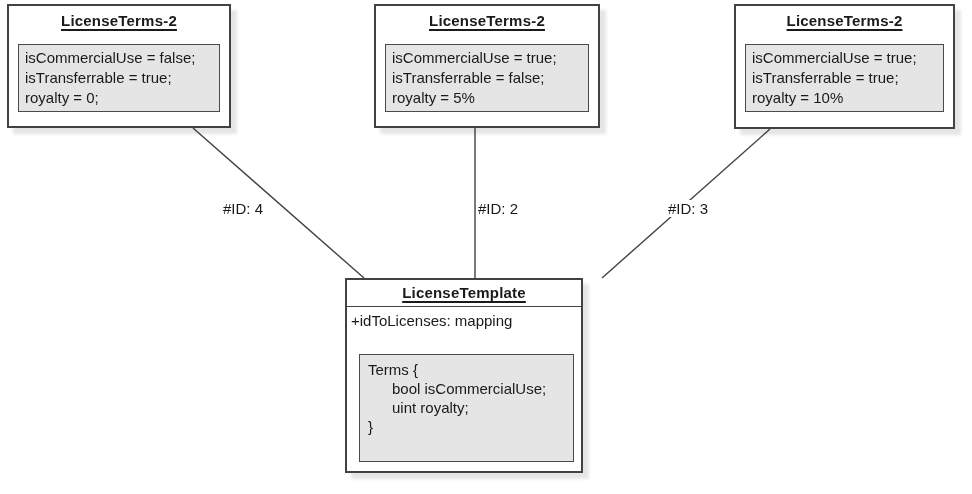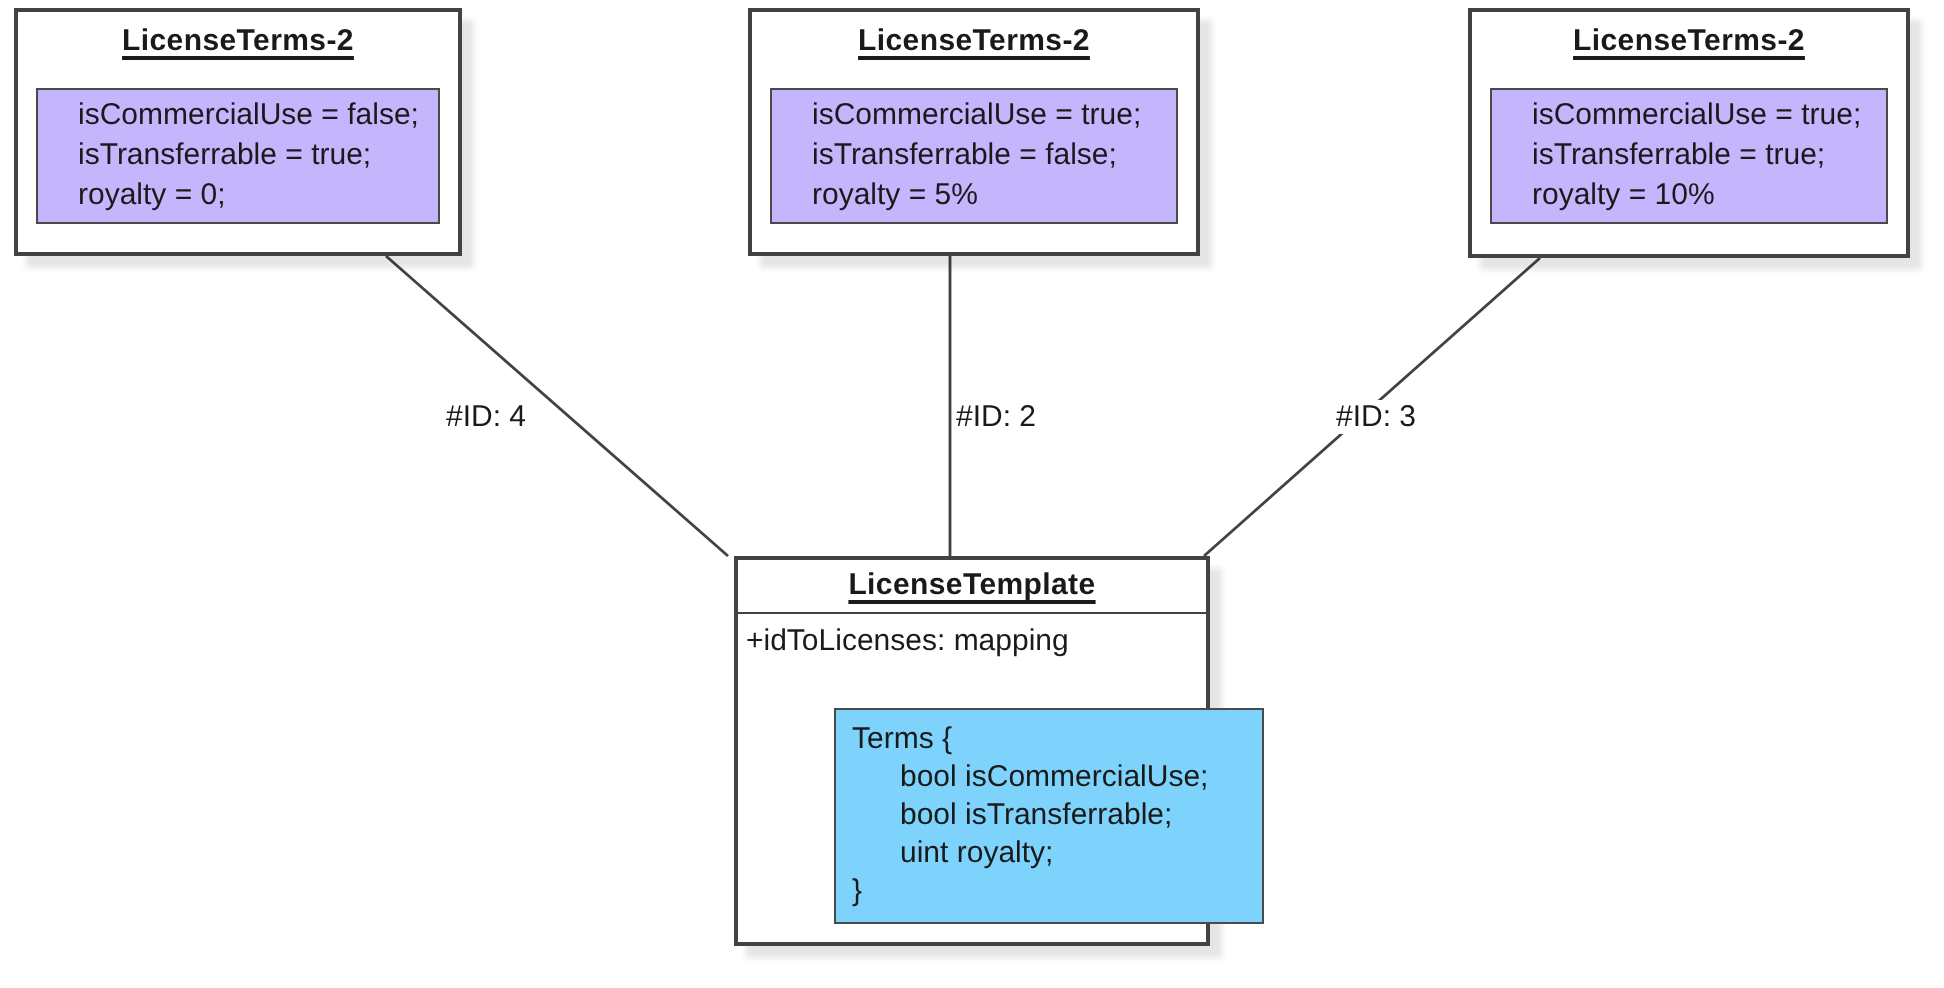--- a/index.html
+++ b/index.html
@@ -20,38 +20,38 @@
   }
   .node {
     position: absolute;
     background: #ffffff;
     border: 2px solid #424242;
     box-shadow: 6px 6px 3px rgba(0,0,0,0.10);
   }
   .n1 { left: 7px;   top: 4px;   width: 224px; height: 124px; }
   .n2 { left: 374px; top: 4px;   width: 226px; height: 124px; }
   .n3 { left: 734px; top: 4px;   width: 221px; height: 125px; }
-  .nt { left: 367px; top: 278px; width: 238px; height: 195px; }
+  .nt { left: 345px; top: 278px; width: 238px; height: 195px; }
   .node-title {
     font-size: 15px;
     font-weight: bold;
     text-align: center;
     padding-top: 6px;
     text-decoration: underline;
     text-decoration-thickness: 1.5px;
     text-underline-offset: 3px;
     letter-spacing: 0.2px;
   }
   .attr-box {
     position: absolute;
     left: 9px; right: 9px;
     top: 38px; height: 68px;
     border: 1.5px solid #4a4a4a;
-    background: #c4b5fd;
-    padding: 3px 20px;
+    background: #e5e5e5;
+    padding: 3px 6px;
   }
   .attr-line {
     font-size: 15px;
     line-height: 20px;
     white-space: nowrap;
   }
   .tpl-title-compartment {
     height: 27px;
     border-bottom: 1.5px solid #424242;
   }
@@ -60,23 +60,22 @@
     font-size: 15px;
     line-height: 19px;
     padding: 4px 0 0 4px;
     white-space: nowrap;
   }
   .struct-box {
     position: absolute;
     left: 12px; top: 74px;
     width: 215px; height: 108px;
     border: 1.5px solid #4a4a4a;
-    background: #7dd3fc;
+    background: #e5e5e5;
     padding: 5px 8px;
-    margin-left: 36px;
   }
   .struct-line {
     font-size: 15px;
     line-height: 19px;
     white-space: nowrap;
   }
   .struct-line.indent { padding-left: 24px; }
   .edge-label {
     position: absolute;
     font-size: 15px;
@@ -128,21 +127,20 @@
   </div>
 
   <div class="node nt">
     <div class="tpl-title-compartment">
       <div class="node-title">LicenseTemplate</div>
     </div>
     <div class="tpl-field">+idToLicenses: mapping</div>
     <div class="struct-box">
       <div class="struct-line">Terms {</div>
       <div class="struct-line indent">bool isCommercialUse;</div>
-      <div class="struct-line indent">bool isTransferrable;</div>
       <div class="struct-line indent">uint royalty;</div>
       <div class="struct-line">}</div>
     </div>
   </div>
 
   <div class="edge-label el1">#ID: 4</div>
   <div class="edge-label el2">#ID: 2</div>
   <div class="edge-label el3">#ID: 3</div>
 
 </div>

